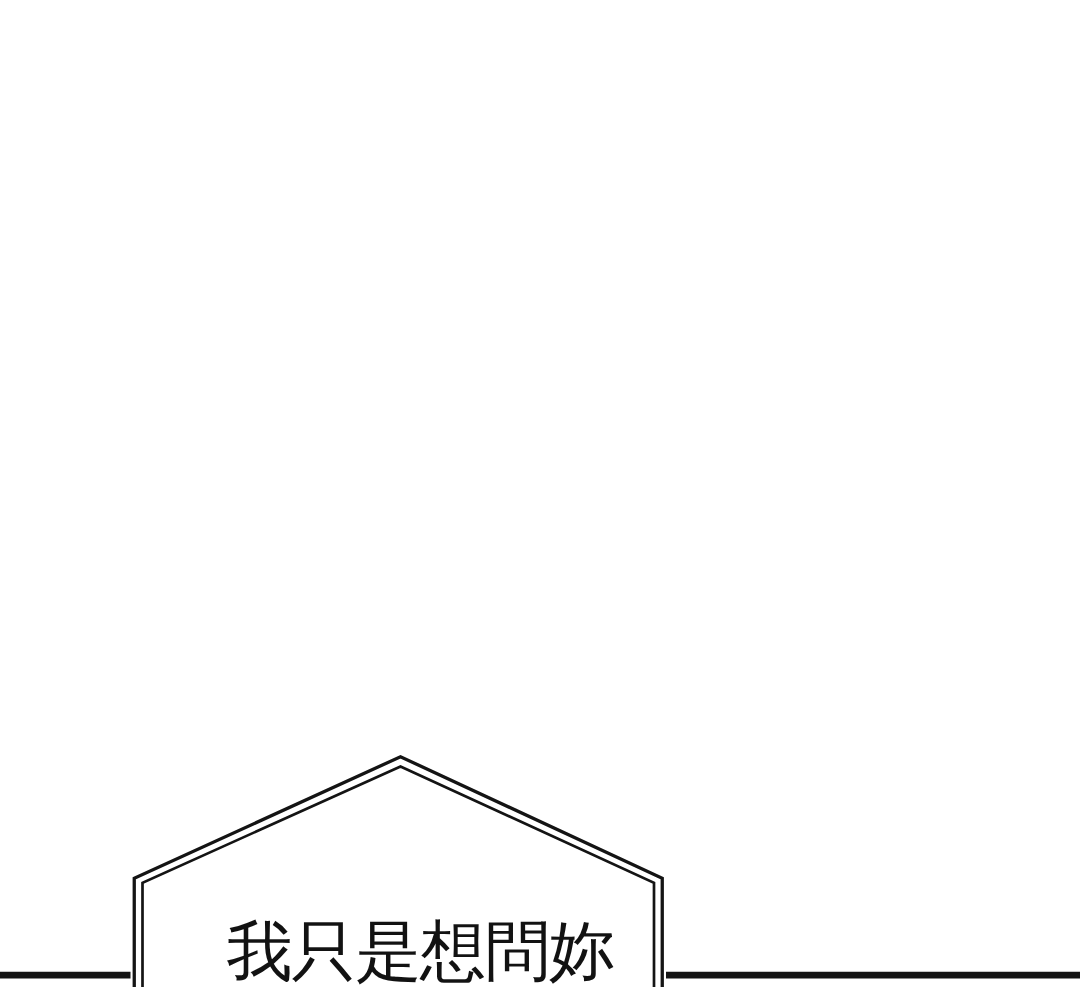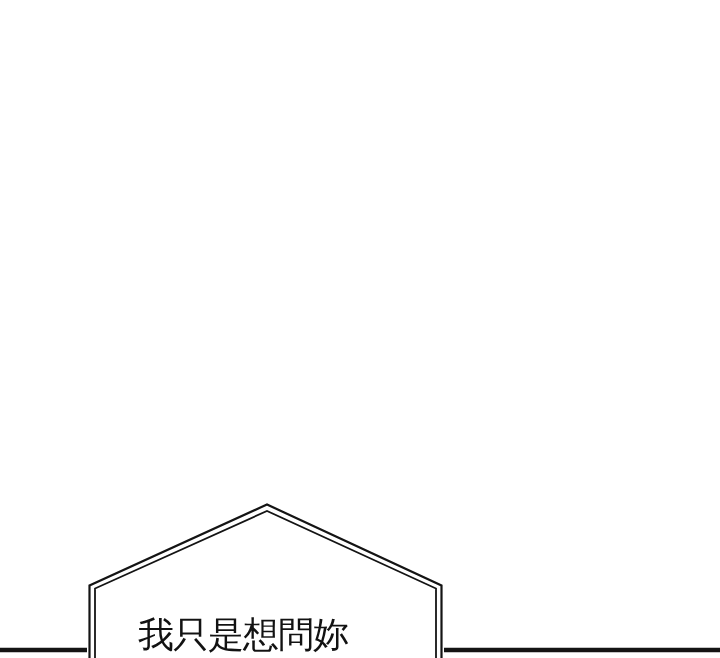--- a/index.html
+++ b/index.html
@@ -33,23 +33,23 @@
     stroke-width: 2.2;
     stroke-linejoin: miter;
   }
   .bubble-inner {
     fill: none;
     stroke-width: 1.8;
     stroke-linejoin: miter;
   }
   .bubble-text {
     position: absolute;
-    left: 138px;
+    left: 151px;
     top: 613px;
-    font-size: 36px;
+    font-size: 44px;
     line-height: 44px;
     letter-spacing: -1px;
     font-weight: 500;
     color: #121212;
     white-space: nowrap;
   }
 </style>
 </head>
 <body>
 

